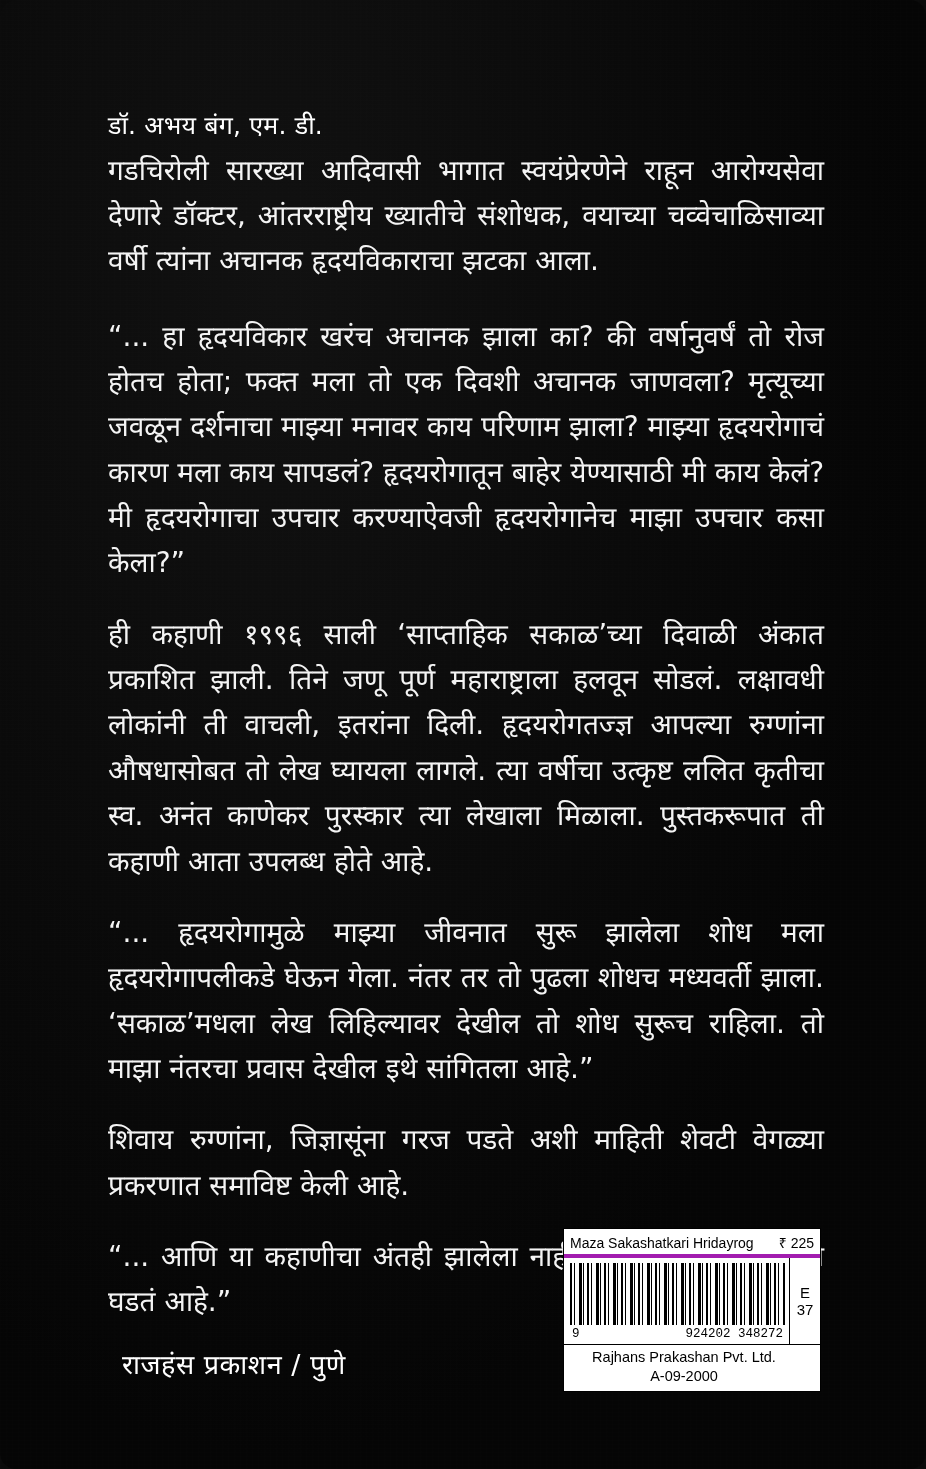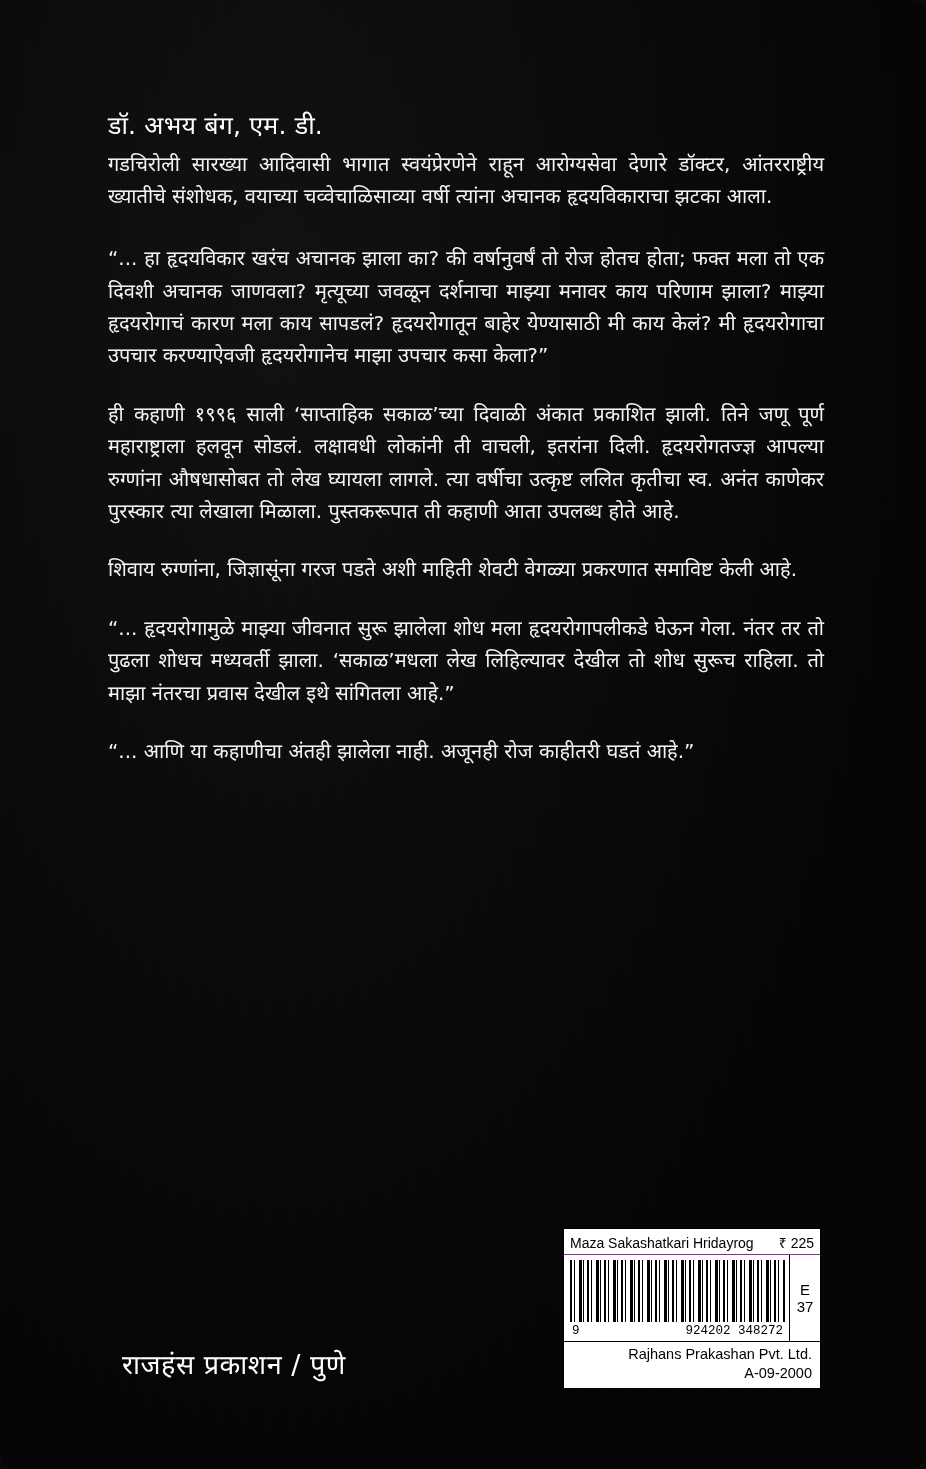--- a/index.html
+++ b/index.html
@@ -39,21 +39,21 @@
     width: 716px;
   }
   .byline {
     font-size: 25px;
     line-height: 1.42;
     letter-spacing: 0.2px;
     margin: 0 0 2px 0;
     color: #ffffff;
   }
   p.para {
-    font-size: 20px;
+    font-size: 28px;
     line-height: 1.62;
     margin: 0 0 26px 0;
     color: #f4f4f4;
     text-align: justify;
     text-justify: inter-word;
   }
   p.para.first {
     margin-top: 4px;
     margin-bottom: 30px;
   }
@@ -70,21 +70,21 @@
     border: 1px solid #000;
     box-sizing: border-box;
     font-family: "Liberation Sans", sans-serif;
   }
   .bc-top {
     display: flex;
     justify-content: space-between;
     align-items: baseline;
     font-size: 14px;
     padding: 4px 6px 2px 6px;
-    border-bottom: 1px solid #a21caf;
+    border-bottom: 4px solid #a21caf;
   }
   .bc-title { white-space: nowrap; }
   .bc-price { font-weight: 400; white-space: nowrap; }
   .bc-mid {
     display: flex;
     align-items: stretch;
     border-bottom: 1px solid #000;
   }
   .bars {
     flex: 1;
@@ -106,24 +106,24 @@
     width: 30px;
     border-left: 1px solid #000;
     display: flex;
     flex-direction: column;
     align-items: center;
     justify-content: center;
     font-size: 15px;
     line-height: 1.15;
   }
   .bc-bottom {
-    text-align: right;
+    text-align: center;
     font-size: 14.5px;
     line-height: 1.3;
-    padding: 3px 8px 5px 4px;
+    padding: 3px 20px 5px 4px;
   }
   .publisher {
     position: absolute;
     left: 122px;
     top: 1345px;
     font-size: 27px;
     color: #ffffff;
     letter-spacing: 0.5px;
   }
   .bc-barwrap { position: relative; flex: 1; }
@@ -139,22 +139,22 @@
 <body>
 
 <div class="page">
   <div class="grain"></div>
 
   <div class="content">
     <div class="byline">डॉ. अभय बंग, एम. डी.</div>
     <p class="para first">गडचिरोली सारख्या आदिवासी भागात स्वयंप्रेरणेने राहून आरोग्यसेवा देणारे डॉक्टर, आंतरराष्ट्रीय ख्यातीचे संशोधक, वयाच्या चव्वेचाळिसाव्या वर्षी त्यांना अचानक हृदयविकाराचा झटका आला.</p>
     <p class="para quote">“... हा हृदयविकार खरंच अचानक झाला का? की वर्षानुवर्षं तो रोज होतच होता; फक्त मला तो एक दिवशी अचानक जाणवला? मृत्यूच्या जवळून दर्शनाचा माझ्या मनावर काय परिणाम झाला? माझ्या हृदयरोगाचं कारण मला काय सापडलं? हृदयरोगातून बाहेर येण्यासाठी मी काय केलं? मी हृदयरोगाचा उपचार करण्याऐवजी हृदयरोगानेच माझा उपचार कसा केला?”</p>
     <p class="para">ही कहाणी १९९६ साली ‘साप्ताहिक सकाळ’च्या दिवाळी अंकात प्रकाशित झाली. तिने जणू पूर्ण महाराष्ट्राला हलवून सोडलं. लक्षावधी लोकांनी ती वाचली, इतरांना दिली. हृदयरोगतज्ज्ञ आपल्या रुग्णांना औषधासोबत तो लेख घ्यायला लागले. त्या वर्षीचा उत्कृष्ट ललित कृतीचा स्व. अनंत काणेकर पुरस्कार त्या लेखाला मिळाला. पुस्तकरूपात ती कहाणी आता उपलब्ध होते आहे.</p>
+    <p class="para quote">“... हृदयरोगामुळे माझ्या जीवनात सुरू झालेला शोध मला हृदयरोगापलीकडे घेऊन गेला. नंतर तर तो पुढला शोधच मध्यवर्ती झाला. ‘सकाळ’मधला लेख लिहिल्यावर देखील तो शोध सुरूच राहिला. तो माझा नंतरचा प्रवास देखील इथे सांगितला आहे.”</p>
     <p class="para">शिवाय रुग्णांना, जिज्ञासूंना गरज पडते अशी माहिती शेवटी वेगळ्या प्रकरणात समाविष्ट केली आहे.</p>
-    <p class="para quote">“... हृदयरोगामुळे माझ्या जीवनात सुरू झालेला शोध मला हृदयरोगापलीकडे घेऊन गेला. नंतर तर तो पुढला शोधच मध्यवर्ती झाला. ‘सकाळ’मधला लेख लिहिल्यावर देखील तो शोध सुरूच राहिला. तो माझा नंतरचा प्रवास देखील इथे सांगितला आहे.”</p>
     <p class="para quote">“... आणि या कहाणीचा अंतही झालेला नाही. अजूनही रोज काहीतरी घडतं आहे.”</p>
   </div>
 
   <div class="barcode-box">
     <div class="bc-top">
       <span class="bc-title">Maza Sakashatkari Hridayrog</span>
       <span class="bc-price">₹ 225</span>
     </div>
     <div class="bc-mid">
       <div class="bc-barwrap">

